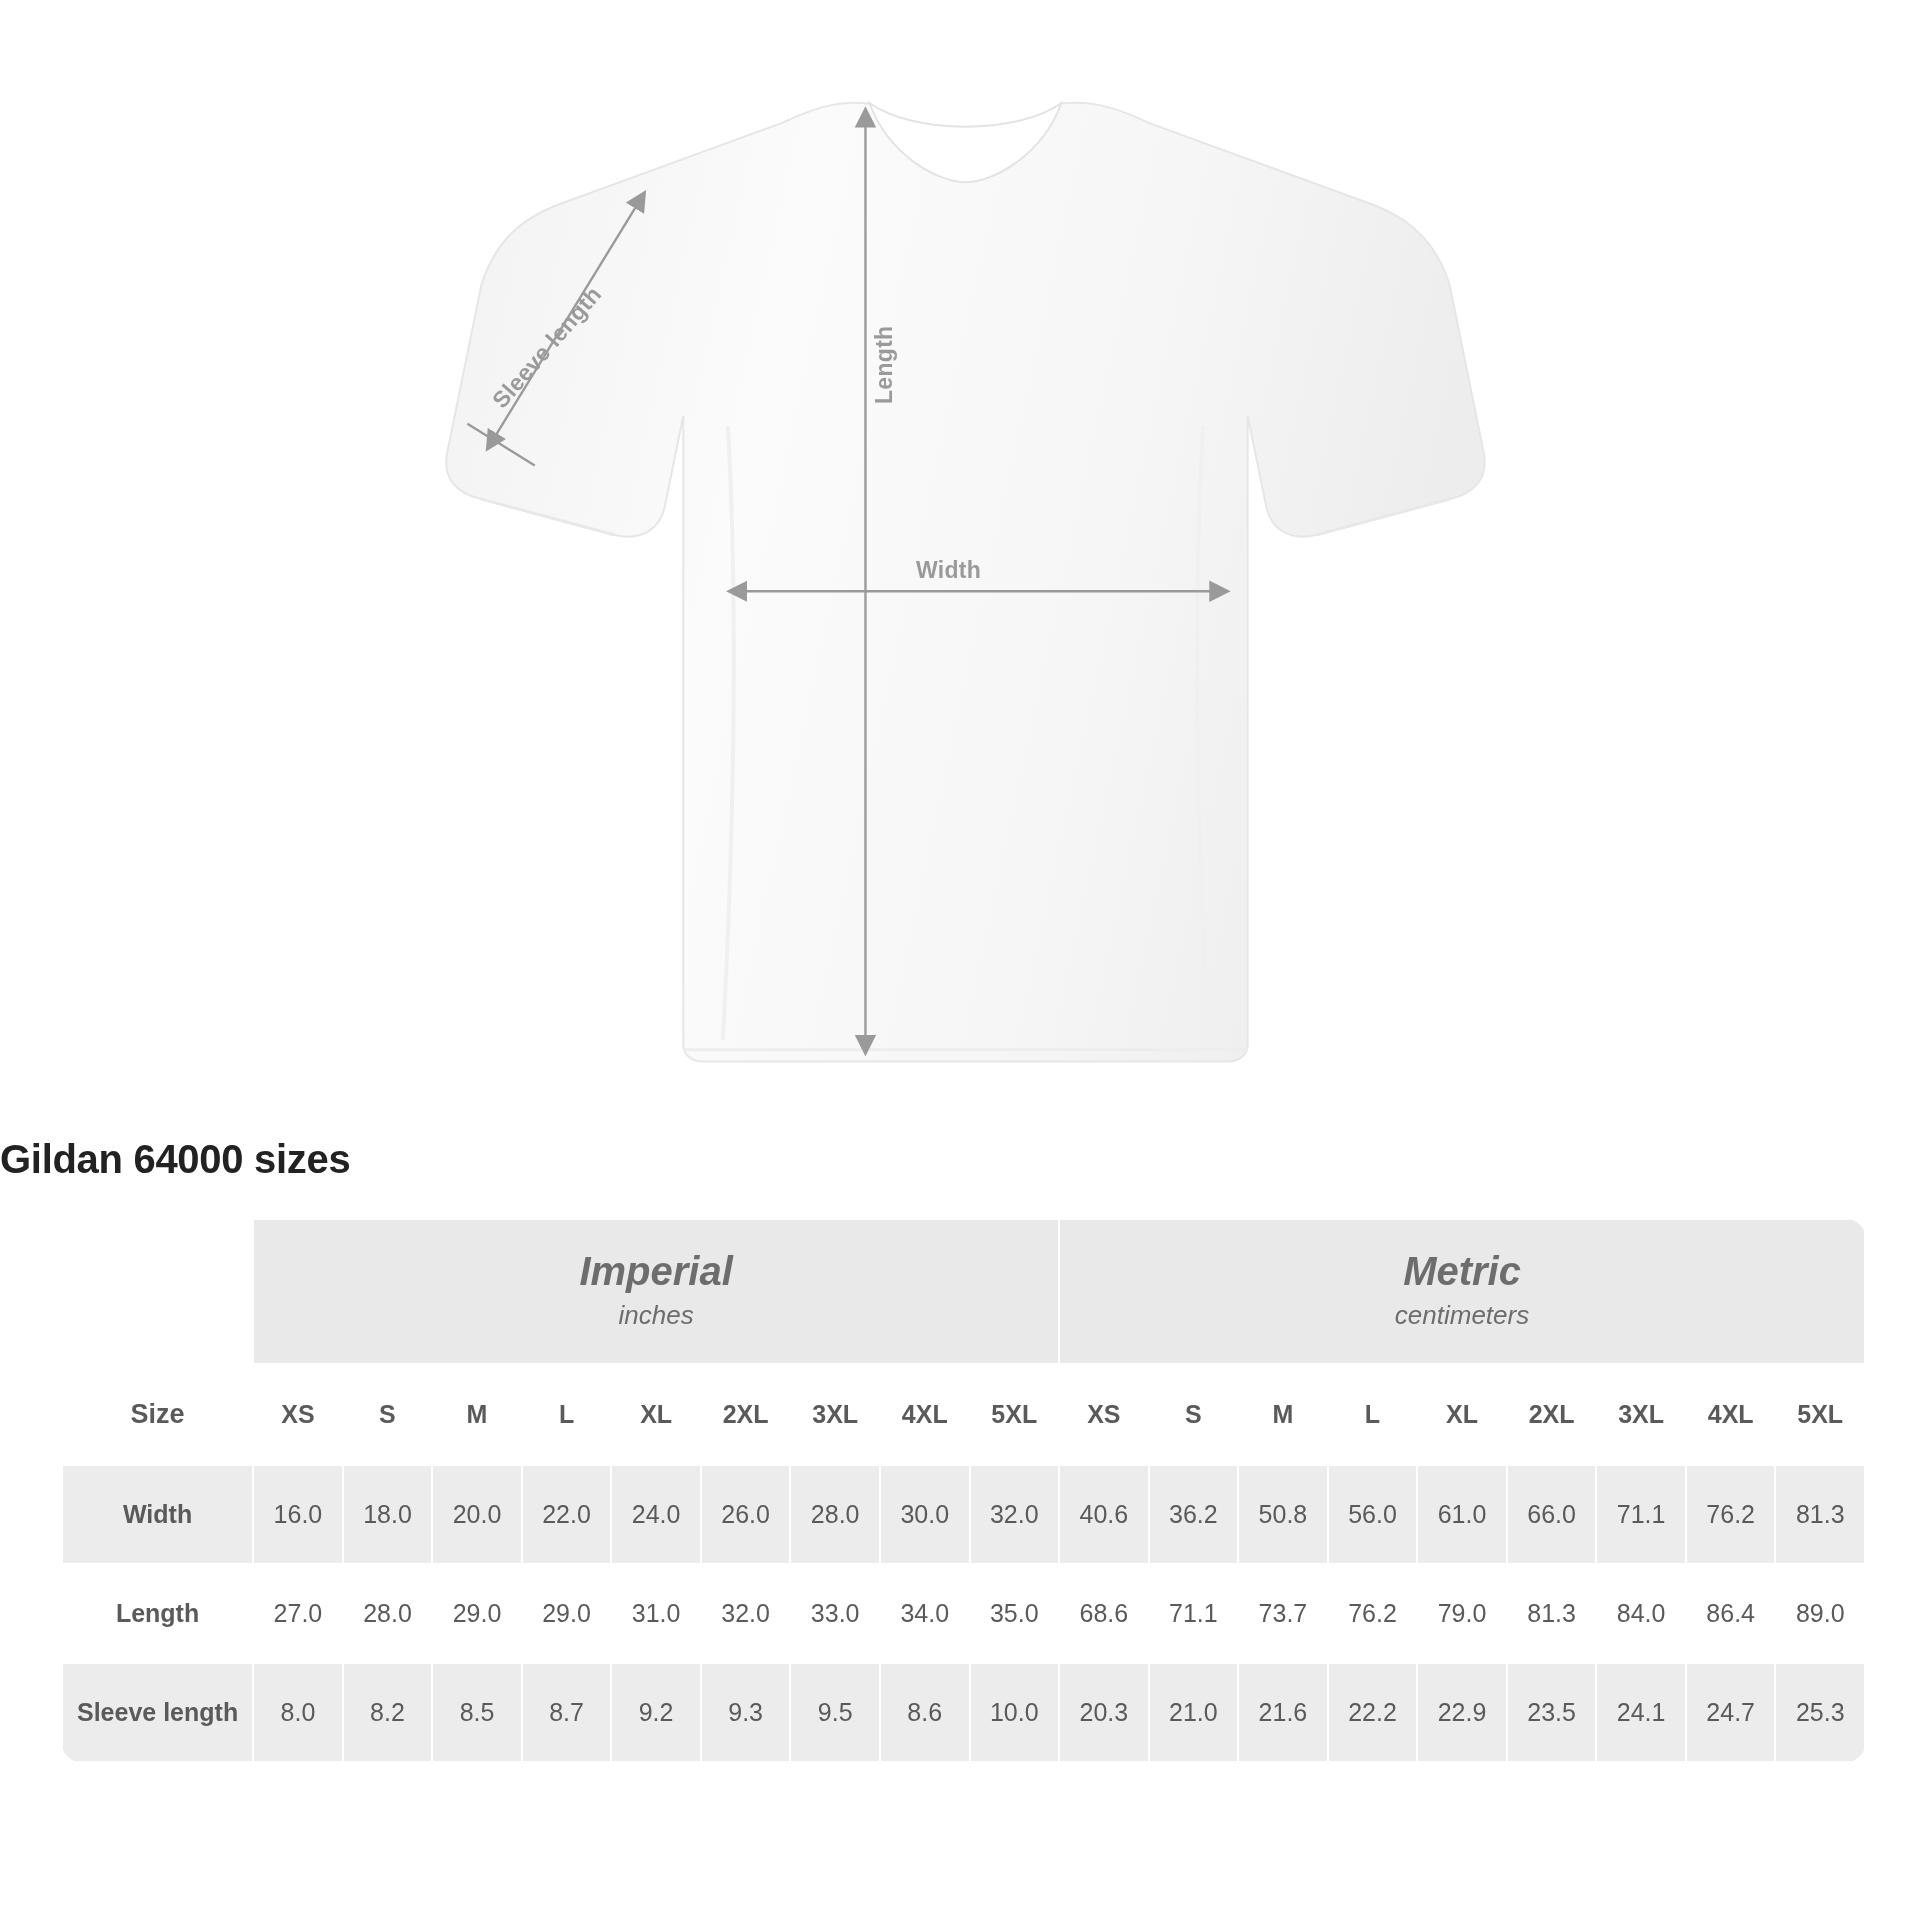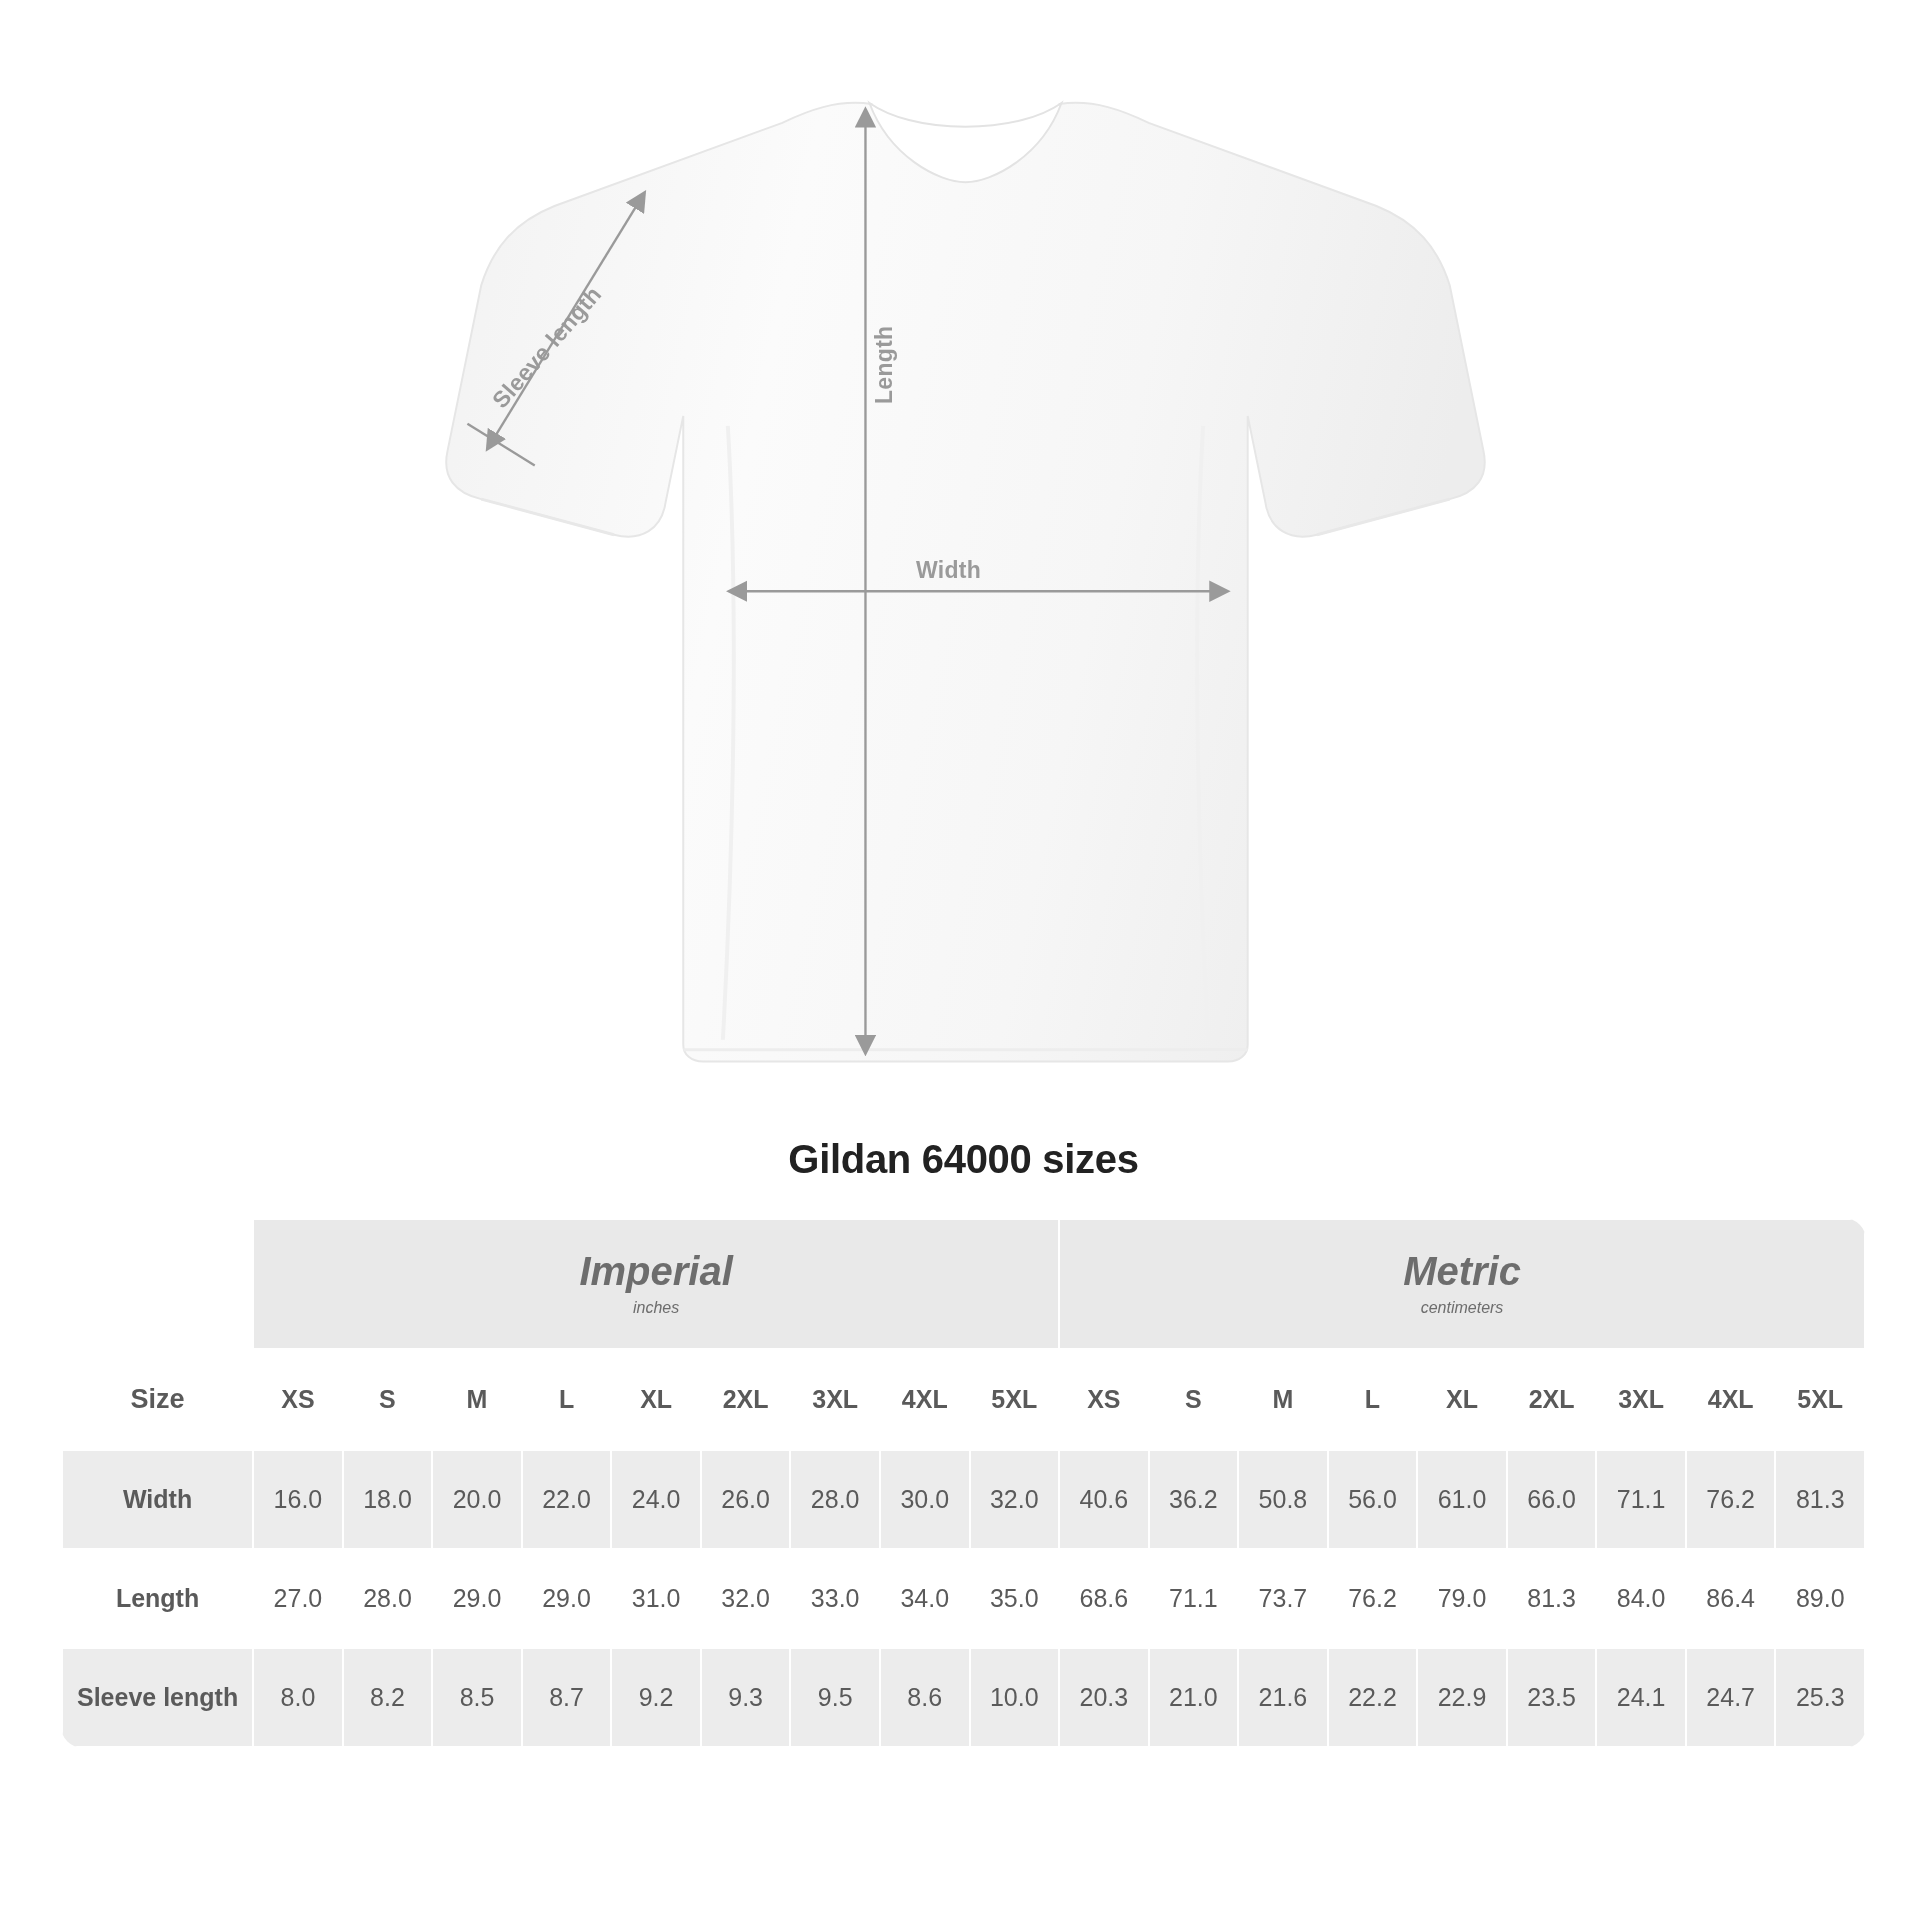--- a/index.html
+++ b/index.html
@@ -49,21 +49,21 @@
   }
   .lbl-sleeve {
     left: 487px;
     top: 396px;
     transform: rotate(-49deg);
     transform-origin: left top;
   }
 
   
   .title-block {
-    text-align: center;
+    text-align: left;
     margin-top: 18px;
   }
   .chart-title {
     font-size: 40px;
     font-weight: bold;
     color: #222222;
     letter-spacing: -0.3px;
   }
   .chart-note {
     margin-top: 18px;
@@ -97,21 +97,21 @@
     padding: 26px 0 28px 0;
   }
   .unit-name {
     font-size: 40px;
     font-weight: bold;
     font-style: italic;
     color: #6d6d6d;
     line-height: 1.25;
   }
   .unit-sub {
-    font-size: 16px;
+    font-size: 26px;
     font-style: italic;
     color: #6d6d6d;
     line-height: 1.5;
   }
   .hdr-row td {
     background: #ffffff;
     padding: 34px 0;
     font-weight: bold;
     color: #6a6a6a;
     font-size: 26px;

